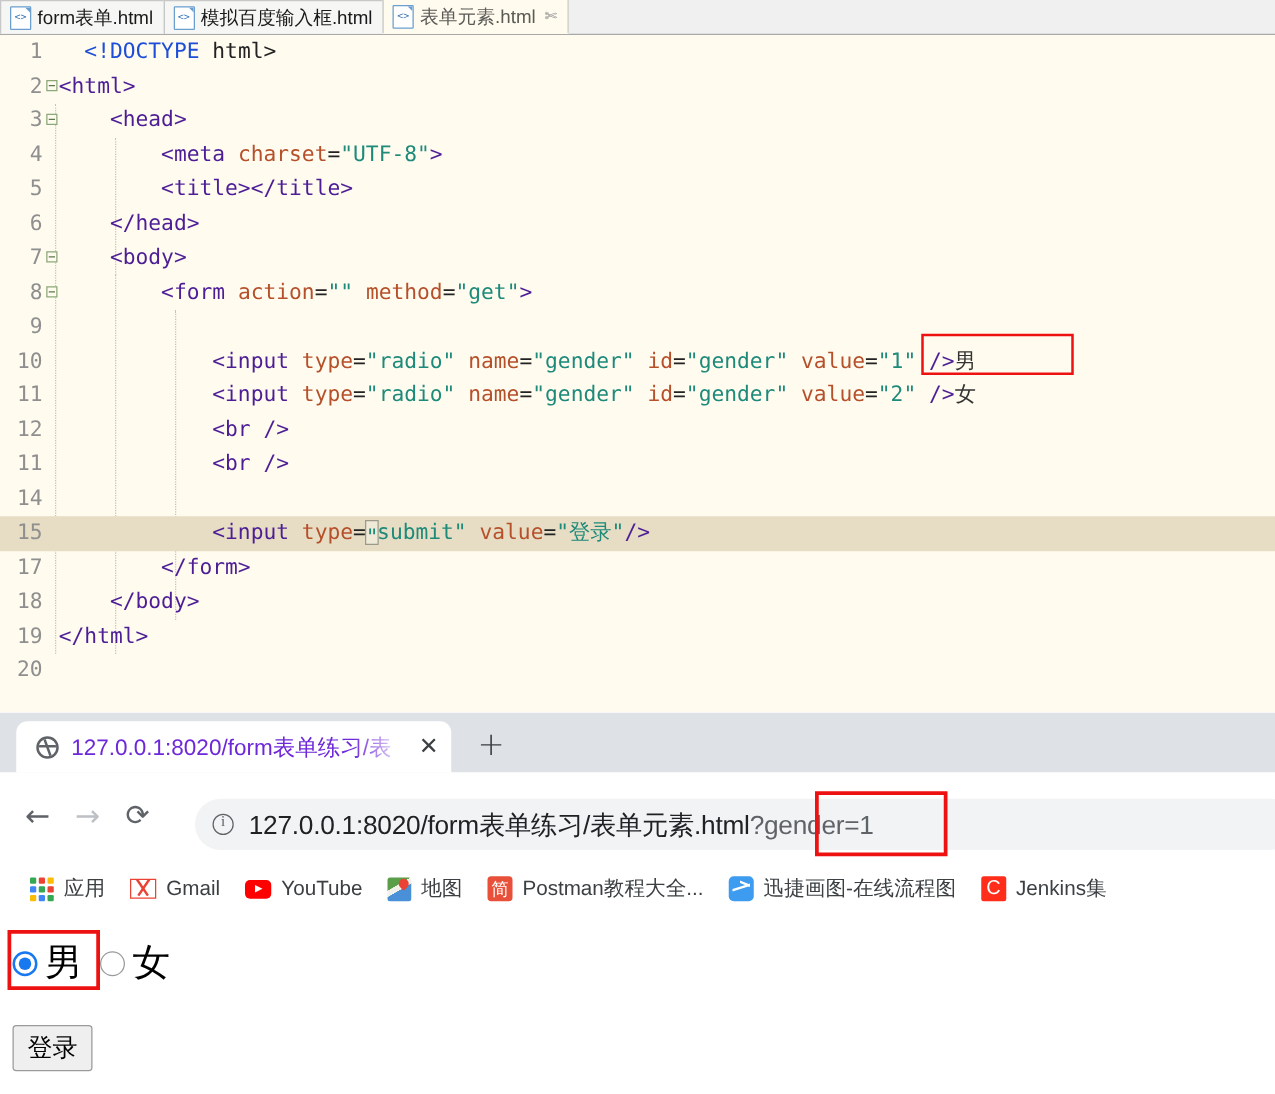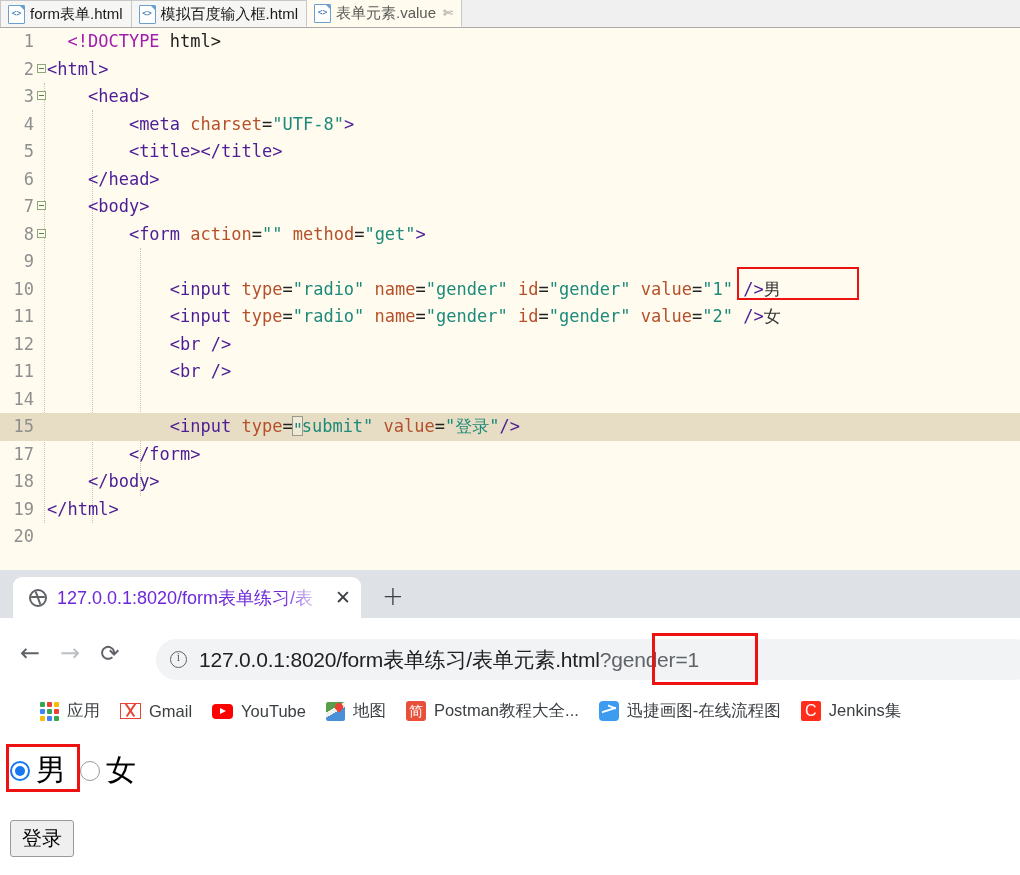--- a/index.html
+++ b/index.html
@@ -135,21 +135,21 @@
     left: 1px; top: 3px;
     width: 5px; height: 1px;
     background: #5e7a4e;
   }
   .code-text { padding-left: 0; }
 
   .tk-tag   { color: #4c1d95; }
   .tk-attr  { color: #b5502a; }
   .tk-str   { color: #1d8a7a; }
   .tk-plain { color: #222222; }
-  .tk-doct  { color: #a21caf; }
+  .tk-doct  { color: #1d4ed8; }
   .tk-cn    { color: #333333; }
 
   .indent-guide {
     position: absolute;
     top: 0; bottom: 0;
     width: 1px;
     border-left: 1px dotted #c9c3ae;
   }
 
   .redbox {
@@ -312,21 +312,21 @@
   #url-text .q { color: #5f6368; }
 
   #bookmarks {
     position: absolute;
     left: 0; top: 690px;
     width: 1020px;
     height: 42px;
     background: #ffffff;
     display: flex;
     align-items: center;
-    padding-left: 30px;
+    padding-left: 14px;
     box-sizing: border-box;
     gap: 0;
     overflow: hidden;
   }
   .bm {
     display: flex;
     align-items: center;
     gap: 8px;
     padding: 0 10px;
     font-size: 16.5px;
@@ -504,21 +504,21 @@
       <div class="ed-tab">
         <span class="ed-tab-icon">&lt;&gt;</span>
         <span>form表单.html</span>
       </div>
       <div class="ed-tab">
         <span class="ed-tab-icon">&lt;&gt;</span>
         <span>模拟百度输入框.html</span>
       </div>
       <div class="ed-tab active">
         <span class="ed-tab-icon">&lt;&gt;</span>
-        <span>表单元素.value</span>
+        <span>表单元素.html</span>
         <span class="ed-tab-close">✄</span>
       </div>
     </div>
 
   <div id="code-area">
     <div class="indent-guide" style="left:44px;top:55px;height:440px;"></div>
     <div class="indent-guide" style="left:92px;top:82px;height:110px;"></div>
     <div class="indent-guide" style="left:92px;top:192px;height:303px;"></div>
     <div class="indent-guide" style="left:140px;top:220px;height:248px;"></div>
     <div id="code-lines">

